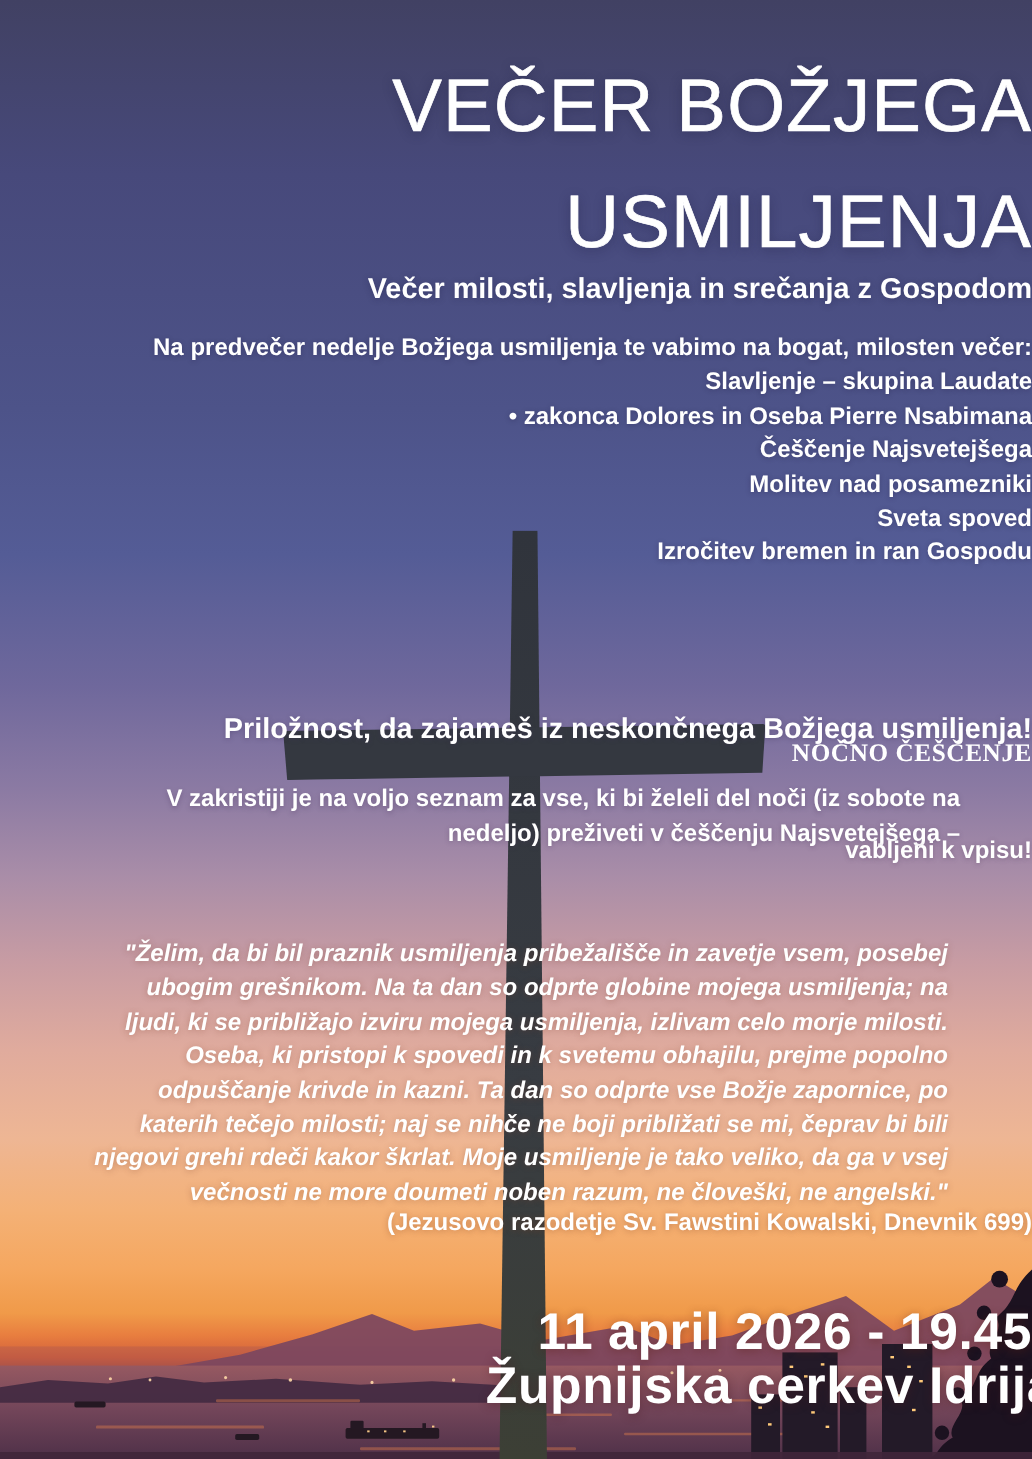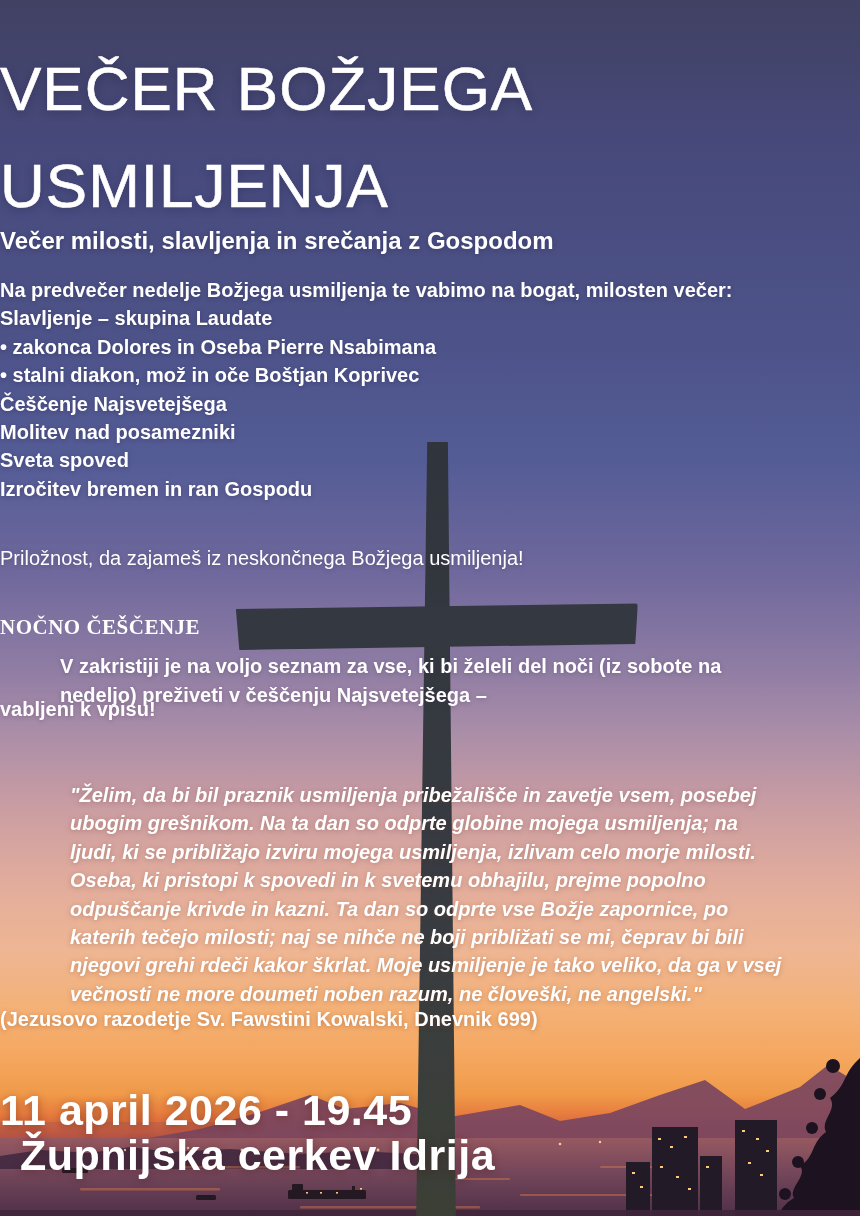--- a/index.html
+++ b/index.html
@@ -39,29 +39,29 @@
     clip-path:polygon(30% 0,77% 0,95% 100%,5% 100%);
   }
   .beam-h{
     position:absolute;left:236px;top:604px;width:402px;height:45px;z-index:2;
     background:#343840;border-radius:3px;
     clip-path:polygon(0 9%,100% 1%,99.3% 91%,0.8% 100%);
     transform:rotate(-0.3deg);
   }
   
   .content{position:absolute;inset:0;z-index:3;}
-  .content > div{position:absolute;left:0;width:100%;text-align:left;}
+  .content > div{position:absolute;left:0;width:100%;text-align:right;}
   .title{
     top:40px;font-size:62px;line-height:97px;letter-spacing:1px;
     -webkit-text-stroke:0.6px #fff;
     text-shadow:0 2px 10px rgba(25,25,60,.35);
   }
   .subtitle{top:227px;font-size:24px;font-weight:bold;text-shadow:0 1px 5px rgba(30,30,70,.35);}
   .textflow{top:276px;font-size:20px;font-weight:bold;line-height:28.4px;text-shadow:0 1px 4px rgba(35,30,70,.35);}
-  .opportunity{top:547px;font-size:20px;font-weight:normal;text-shadow:0 1px 4px rgba(60,45,90,.35);}
+  .opportunity{top:594px;font-size:24px;font-weight:bold;text-shadow:0 1px 4px rgba(60,45,90,.35);}
   .nocno{top:615px;font-size:21px;font-weight:bold;letter-spacing:.5px;font-family:Liberation Serif, serif;}
   .zakristija{top:652px;left:60px !important;width:740px !important;font-size:20px;font-weight:bold;line-height:28.5px;text-shadow:0 1px 4px rgba(70,50,90,.35);}
   .vabljeni{top:698px;font-size:20px;font-weight:bold;text-shadow:0 1px 4px rgba(80,55,90,.35);}
   .quote{top:781px;left:70px !important;width:720px !important;font-size:20px;font-style:italic;font-weight:bold;line-height:28.4px;text-shadow:0 1px 5px rgba(120,60,40,.35);}
   .attribution{top:1008px;font-size:20px;font-weight:bold;text-shadow:0 1px 5px rgba(130,60,30,.4);}
   .event-date{top:1086px;font-size:43px;font-weight:bold;letter-spacing:.5px;text-shadow:0 2px 8px rgba(90,30,20,.45);}
   .event-loc{top:1131px;font-size:43px;font-weight:bold;letter-spacing:.5px;text-shadow:0 2px 8px rgba(70,25,30,.45);margin-left:20px;}
 </style>
 </head>
 <body>
@@ -165,21 +165,20 @@
       <div>VEČER BOŽJEGA</div>
       <div>USMILJENJA</div>
     </div>
 
     <div class="subtitle">Večer milosti, slavljenja in srečanja z Gospodom</div>
 
     <div class="textflow">
       <div>Na predvečer nedelje Božjega usmiljenja te vabimo na bogat, milosten večer:</div>
       <div>Slavljenje – skupina Laudate</div>
       <div>• zakonca Dolores in Oseba Pierre Nsabimana</div>
-      <div>• stalni diakon, mož in oče Boštjan Koprivec</div>
       <div>Češčenje Najsvetejšega</div>
       <div>Molitev nad posamezniki</div>
       <div>Sveta spoved</div>
       <div>Izročitev bremen in ran Gospodu</div>
     </div>
 
     <div class="opportunity">Priložnost, da zajameš iz neskončnega Božjega usmiljenja!</div>
 
     <div class="nocno">NOČNO ČEŠČENJE</div>
     <div class="zakristija">V zakristiji je na voljo seznam za vse, ki bi želeli del noči (iz sobote na nedeljo) preživeti v češčenju Najsvetejšega –</div>

